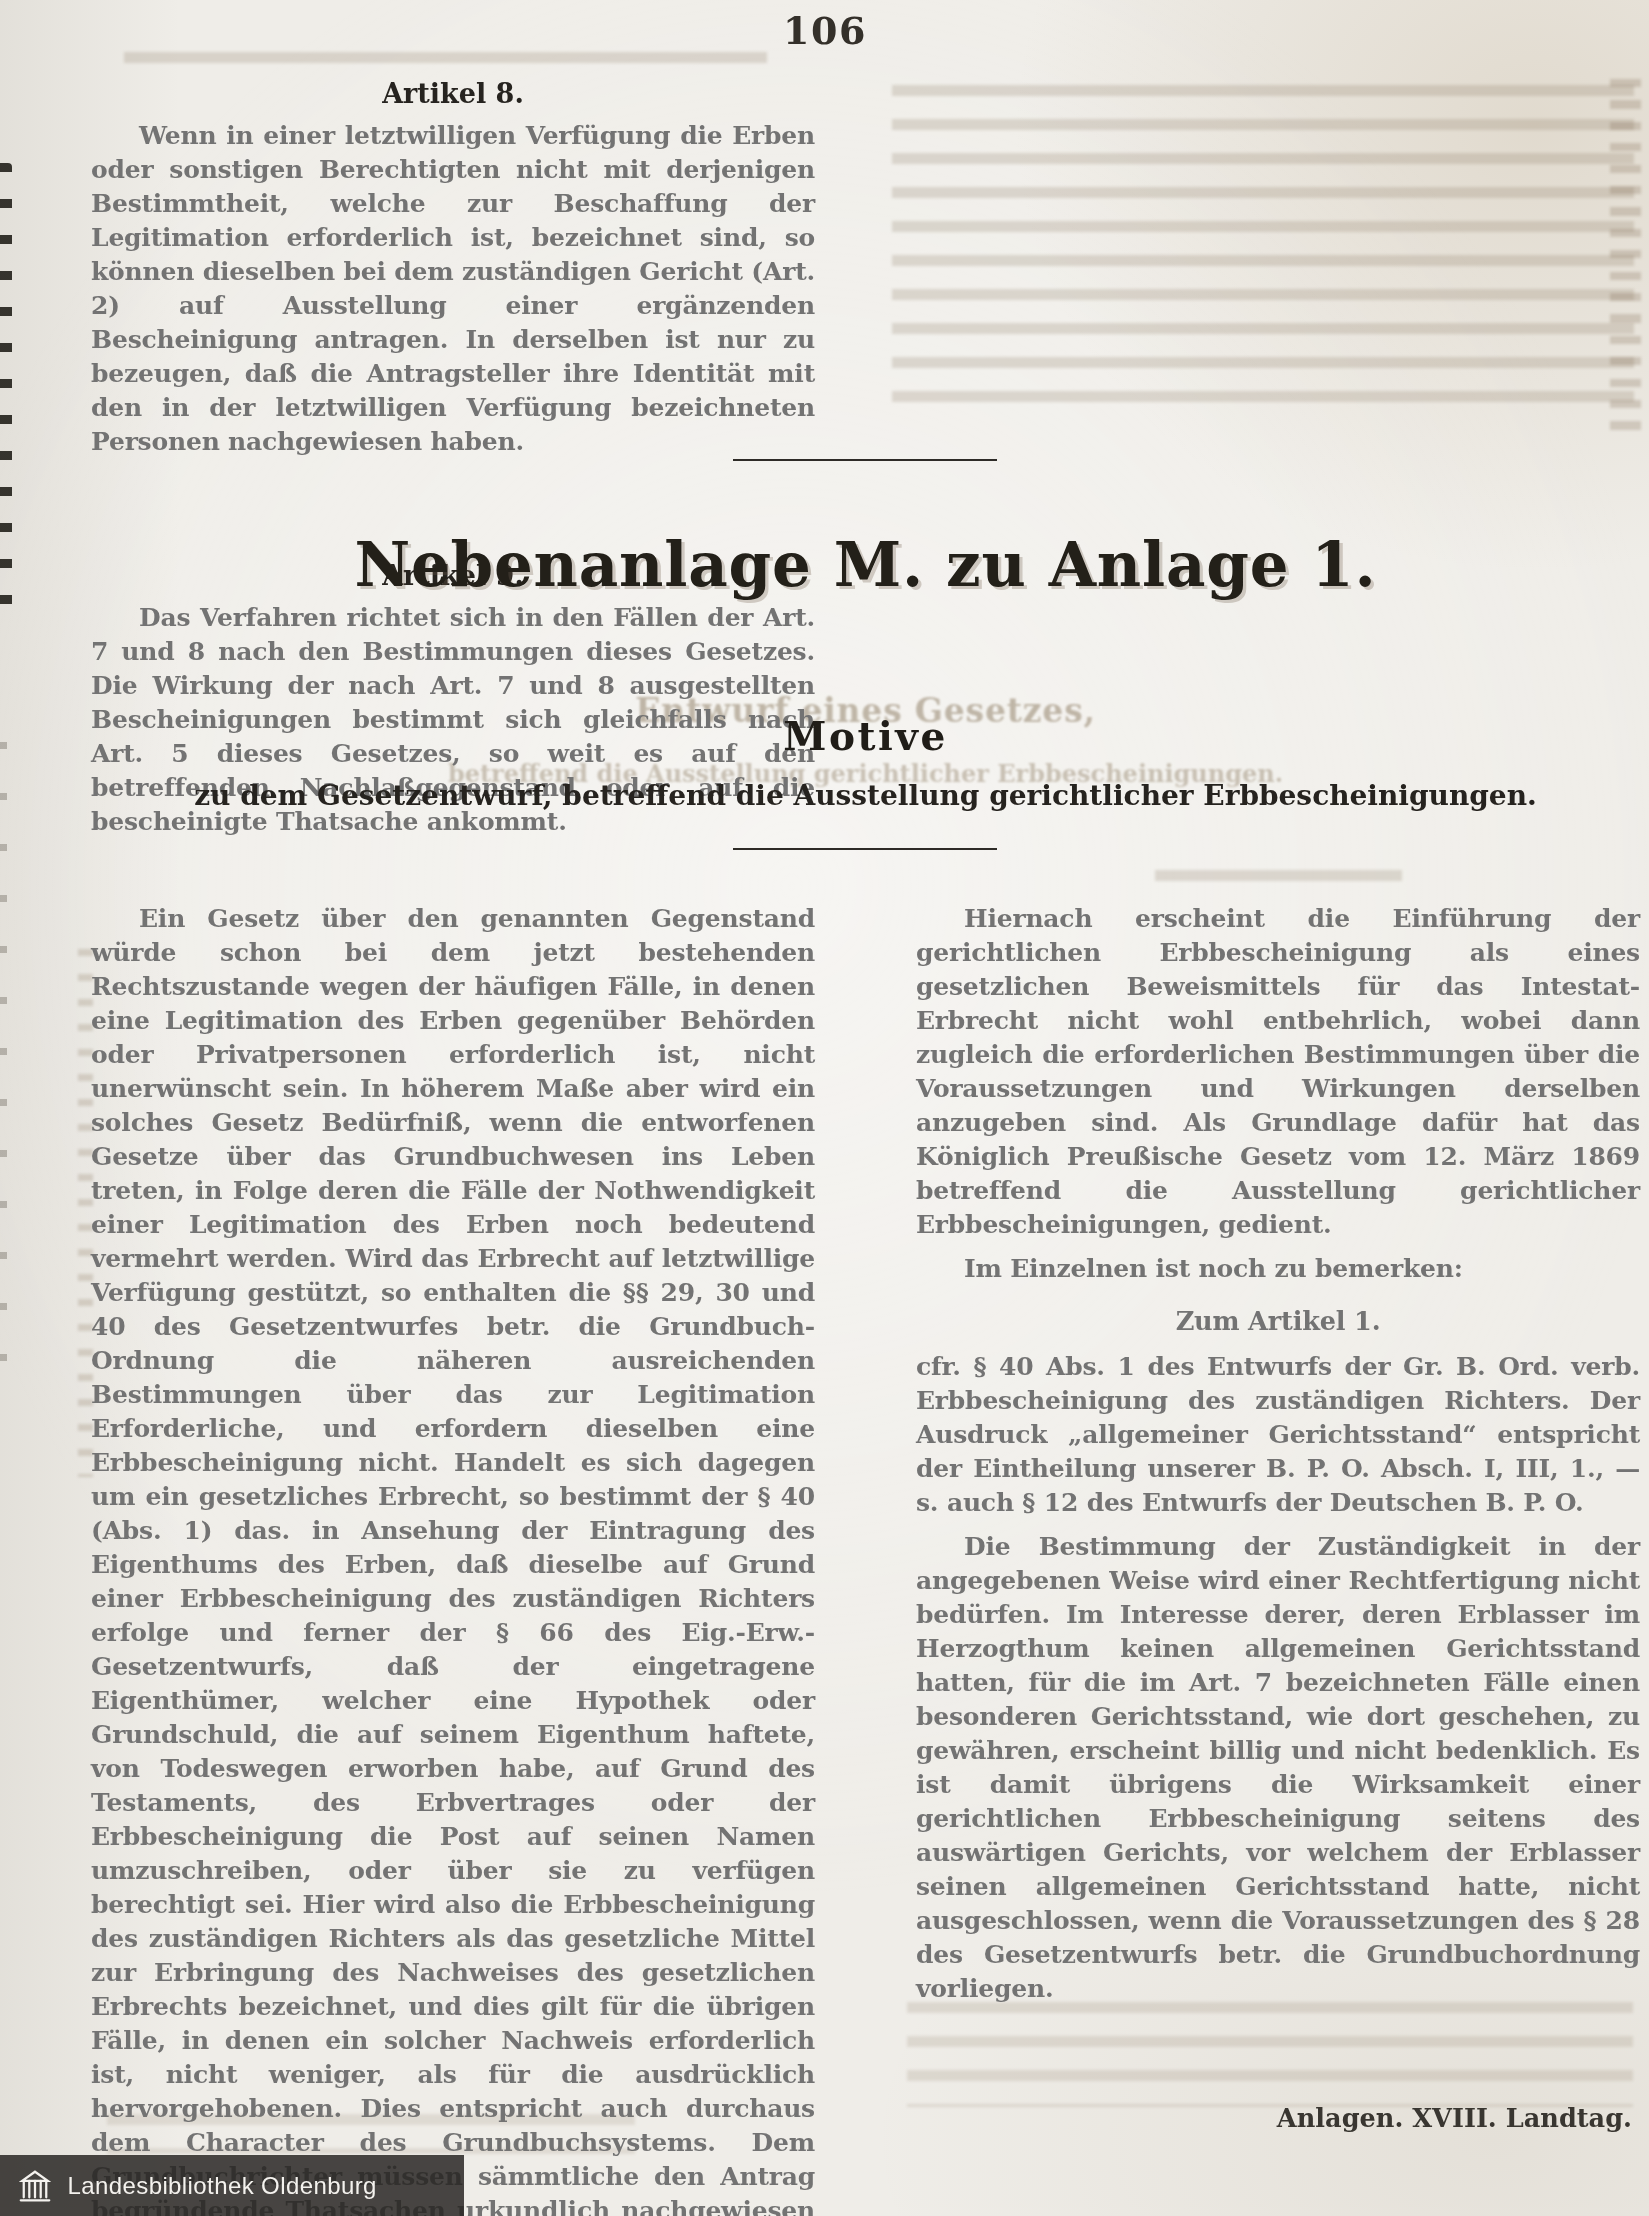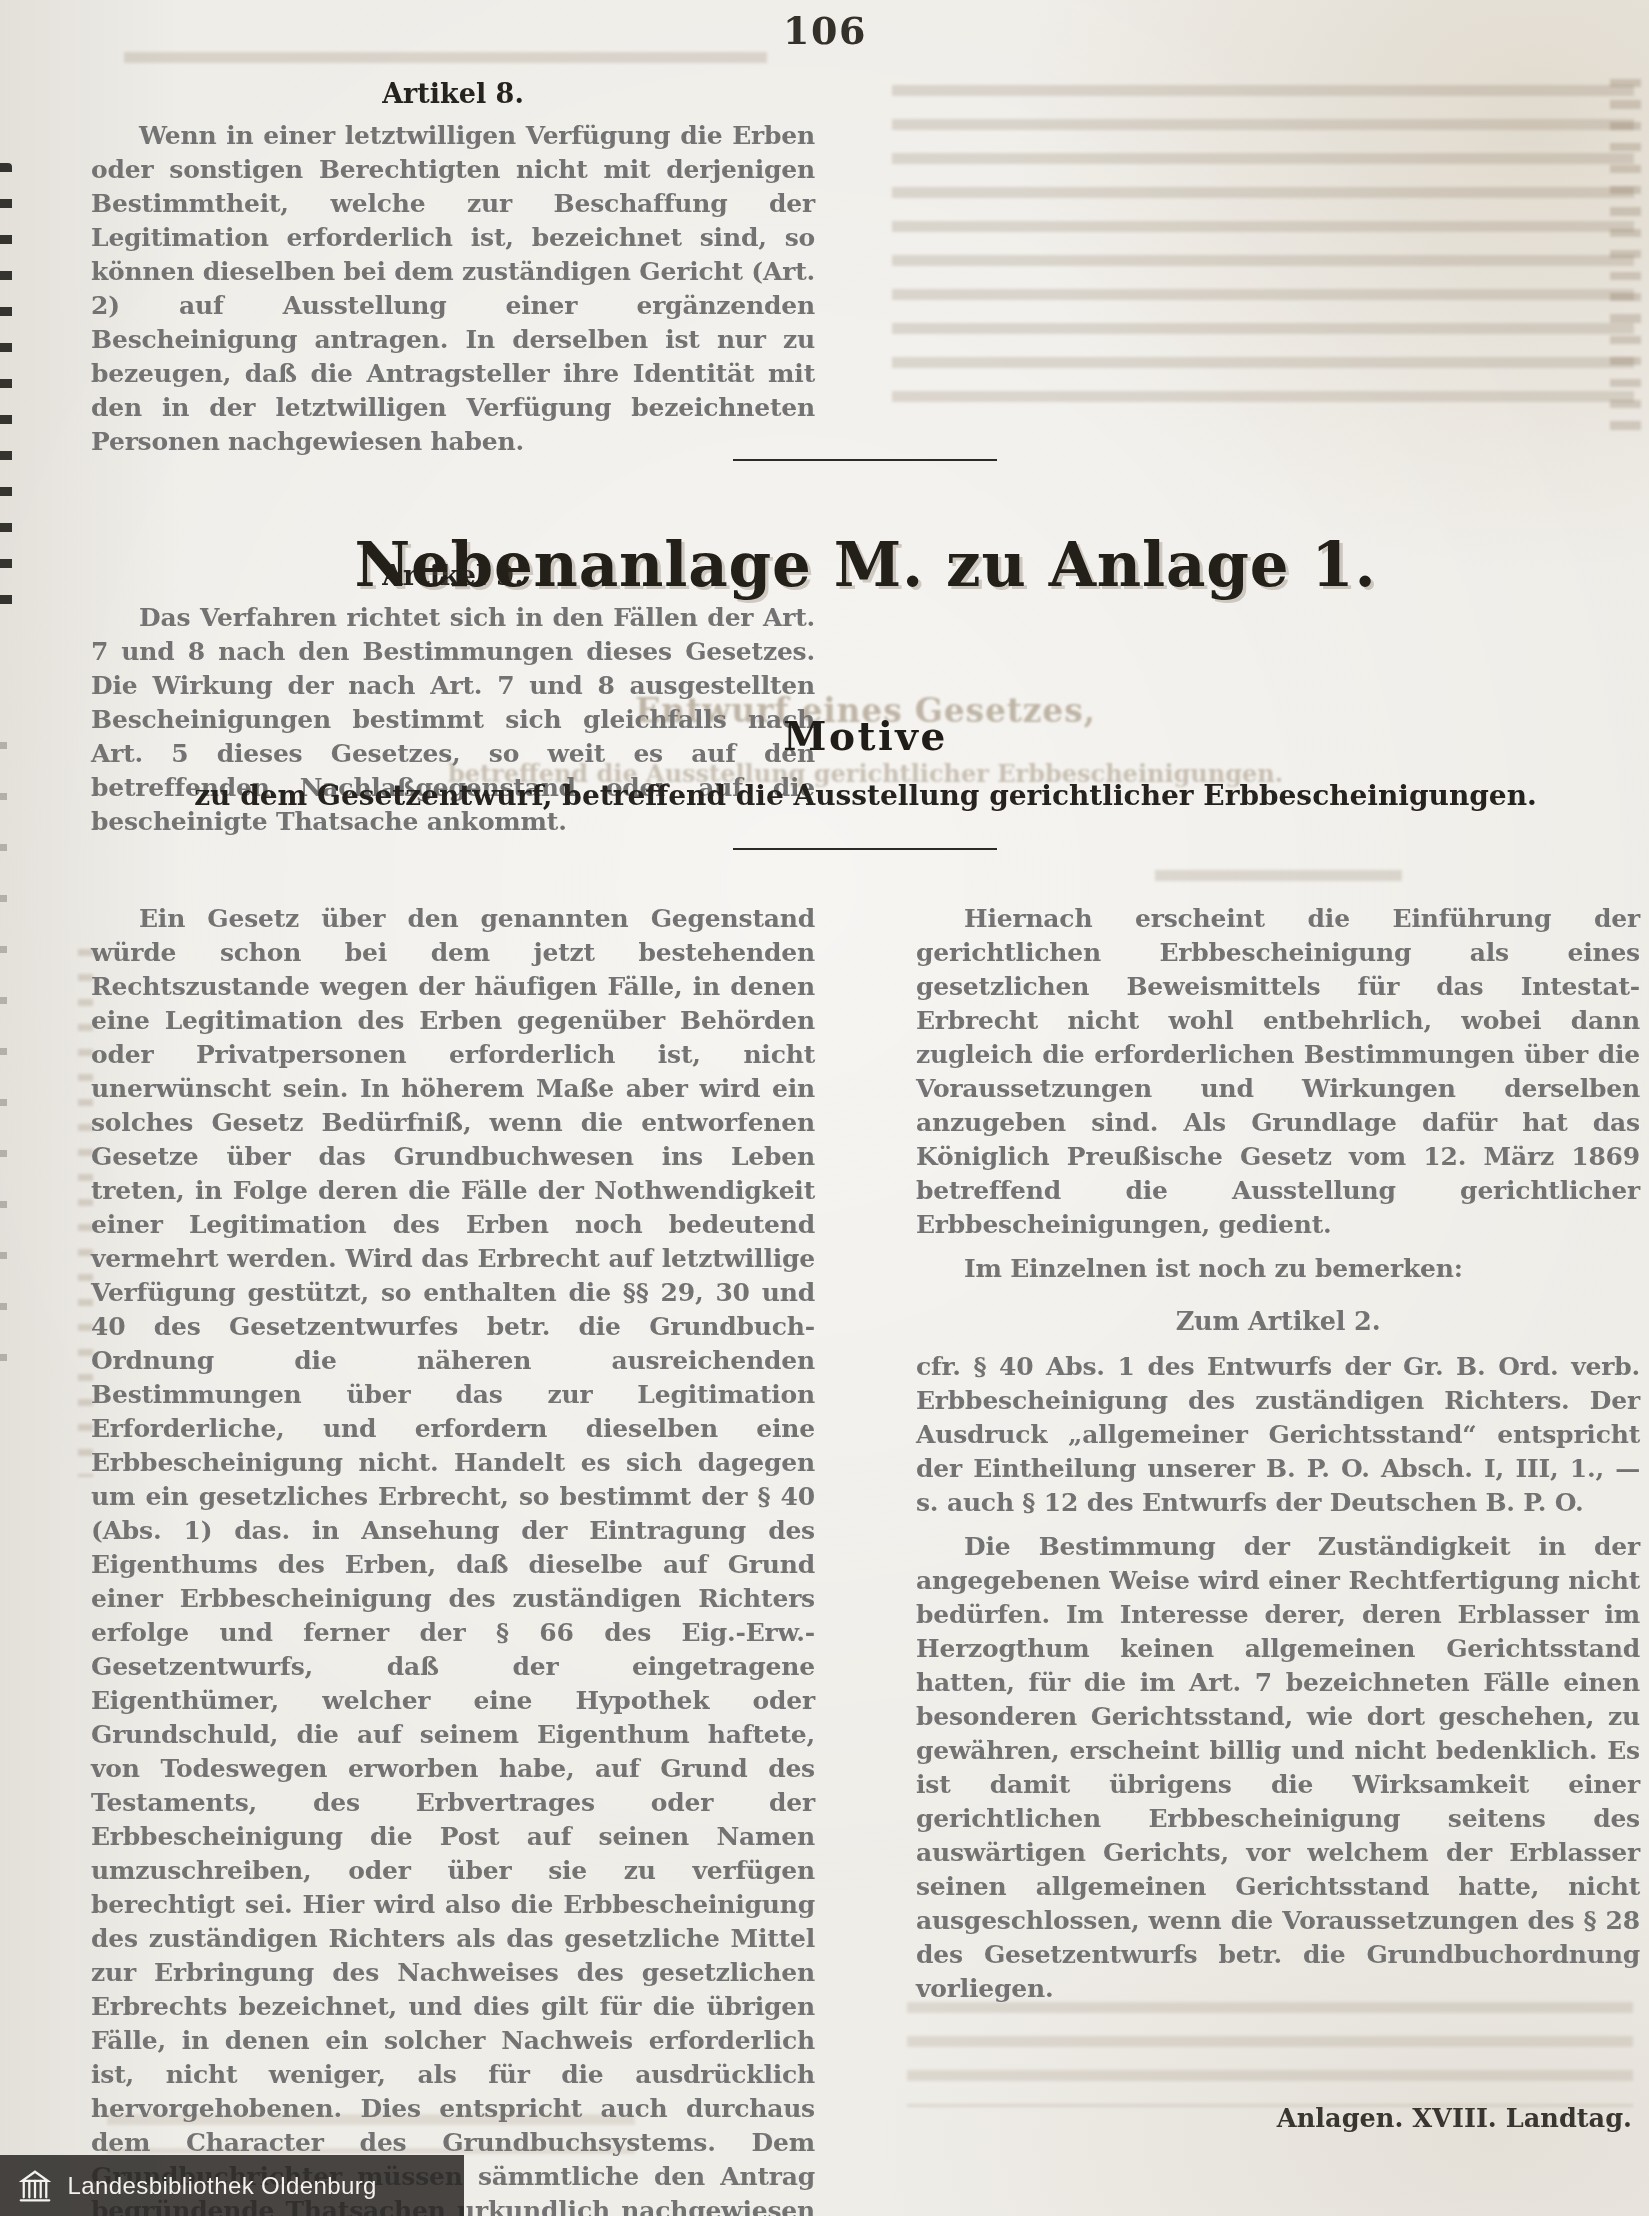--- a/index.html
+++ b/index.html
@@ -137,21 +137,21 @@
 
   <div class="rule rule-2"></div>
 
   <div class="columns main-columns">
     <div class="col">
       <p class="body-text indent">Ein Gesetz über den genannten Gegenstand würde schon bei dem jetzt bestehenden Rechtszustande wegen der häufigen Fälle, in denen eine Legitimation des Erben gegenüber Behörden oder Privatpersonen erforderlich ist, nicht unerwünscht sein. In höherem Maße aber wird ein solches Gesetz Bedürfniß, wenn die entworfenen Gesetze über das Grundbuchwesen ins Leben treten, in Folge deren die Fälle der Nothwendigkeit einer Legitimation des Erben noch bedeutend vermehrt werden. Wird das Erbrecht auf letztwillige Verfügung gestützt, so enthalten die §§ 29, 30 und 40 des Gesetzentwurfes betr. die Grundbuch-Ordnung die näheren ausreichenden Bestimmungen über das zur Legitimation Erforderliche, und erfordern dieselben eine Erbbescheinigung nicht. Handelt es sich dagegen um ein gesetzliches Erbrecht, so bestimmt der § 40 (Abs. 1) das. in Ansehung der Eintragung des Eigenthums des Erben, daß dieselbe auf Grund einer Erbbescheinigung des zuständigen Richters erfolge und ferner der § 66 des Eig.-Erw.-Gesetzentwurfs, daß der eingetragene Eigenthümer, welcher eine Hypothek oder Grundschuld, die auf seinem Eigenthum haftete, von Todeswegen erworben habe, auf Grund des Testaments, des Erbvertrages oder der Erbbescheinigung die Post auf seinen Namen umzuschreiben, oder über sie zu verfügen berechtigt sei. Hier wird also die Erbbescheinigung des zuständigen Richters als das gesetzliche Mittel zur Erbringung des Nachweises des gesetzlichen Erbrechts bezeichnet, und dies gilt für die übrigen Fälle, in denen ein solcher Nachweis erforderlich ist, nicht weniger, als für die ausdrücklich hervorgehobenen. Dies entspricht auch durchaus dem Character des Grundbuchsystems. Dem Grundbuchrichter müssen sämmtliche den Antrag begründende Thatsachen urkundlich nachgewiesen vorgelegt werden, damit er ohne weiteres Verfahren sofort entweder dem Antrage ent-</p>
     </div>
     <div class="col">
       <p class="body-text indent">Hiernach erscheint die Einführung der gerichtlichen Erbbescheinigung als eines gesetzlichen Beweismittels für das Intestat-Erbrecht nicht wohl entbehrlich, wobei dann zugleich die erforderlichen Bestimmungen über die Voraussetzungen und Wirkungen derselben anzugeben sind. Als Grundlage dafür hat das Königlich Preußische Gesetz vom 12. März 1869 betreffend die Ausstellung gerichtlicher Erbbescheinigungen, gedient.</p>
       <p class="body-text indent sp-above">Im Einzelnen ist noch zu bemerken:</p>
-      <p class="body-text center-par zum-artikel">Zum Artikel 2.</p>
+      <p class="body-text center-par zum-artikel">Zum Artikel 1.</p>
       <p class="body-text">cfr. § 40 Abs. 1 des Entwurfs der Gr. B. Ord. verb. Erbbescheinigung des zuständigen Richters. Der Ausdruck „allgemeiner Gerichtsstand“ entspricht der Eintheilung unserer B. P. O. Absch. I, III, 1., — s. auch § 12 des Entwurfs der Deutschen B. P. O.</p>
       <p class="body-text indent sp-above">Die Bestimmung der Zuständigkeit in der angegebenen Weise wird einer Rechtfertigung nicht bedürfen. Im Interesse derer, deren Erblasser im Herzogthum keinen allgemeinen Gerichtsstand hatten, für die im Art. 7 bezeichneten Fälle einen besonderen Gerichtsstand, wie dort geschehen, zu gewähren, erscheint billig und nicht bedenklich. Es ist damit übrigens die Wirksamkeit einer gerichtlichen Erbbescheinigung seitens des auswärtigen Gerichts, vor welchem der Erblasser seinen allgemeinen Gerichtsstand hatte, nicht ausgeschlossen, wenn die Voraussetzungen des § 28 des Gesetzentwurfs betr. die Grundbuchordnung vorliegen.</p>
     </div>
   </div>
 
   <div class="signature">Anlagen. XVIII. Landtag.</div>
 </div>
 
 <div class="watermark-bar">
   <span class="logo">

